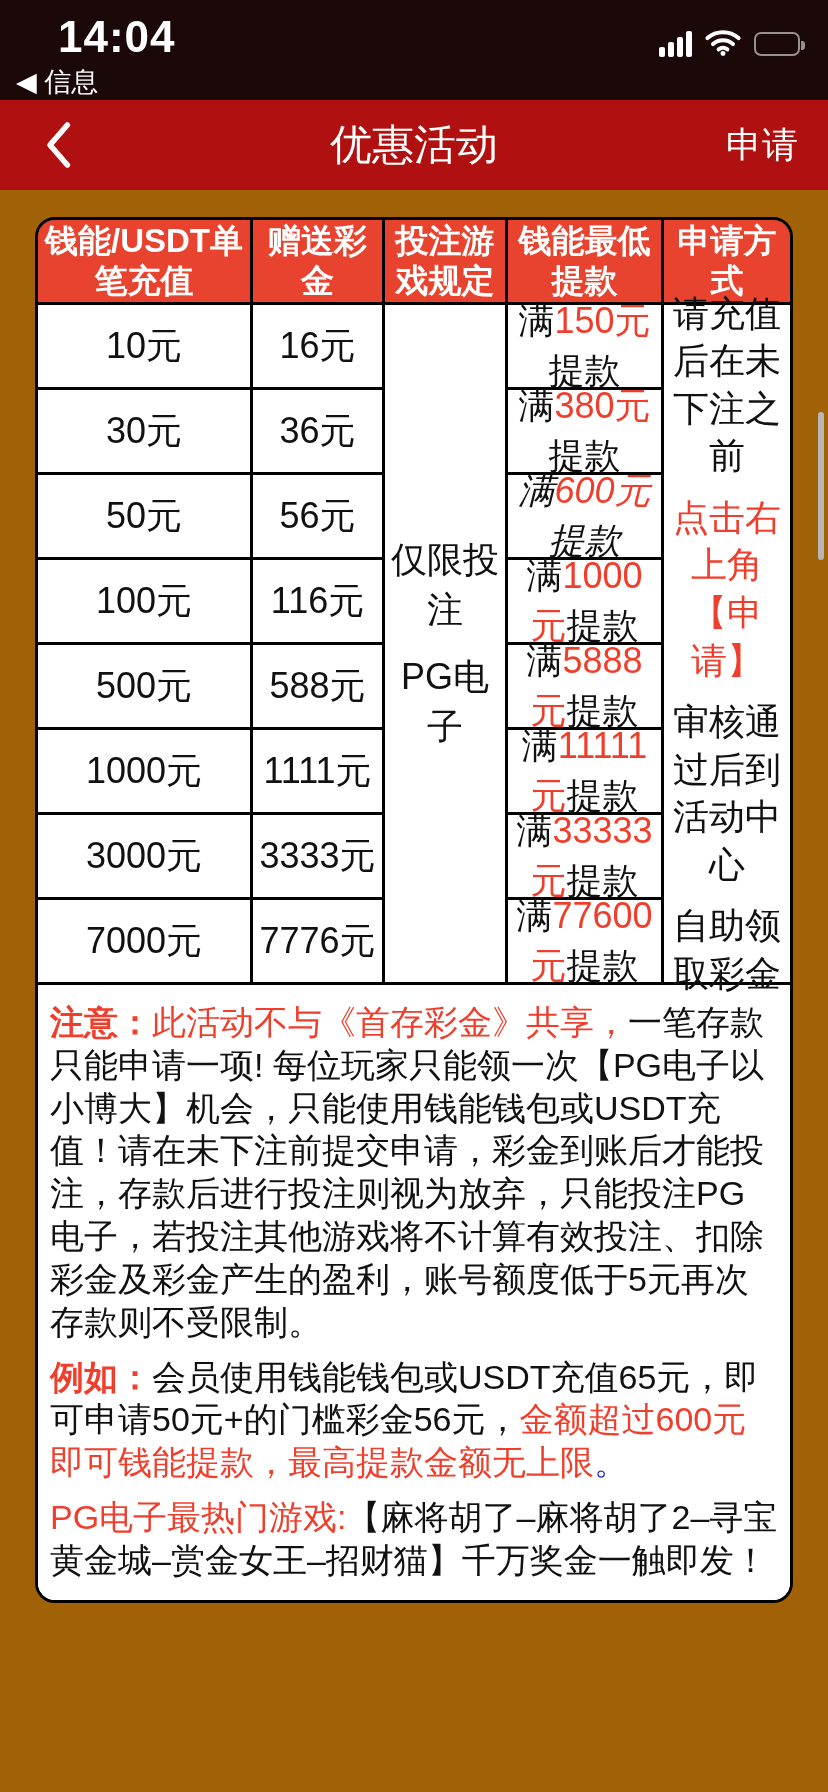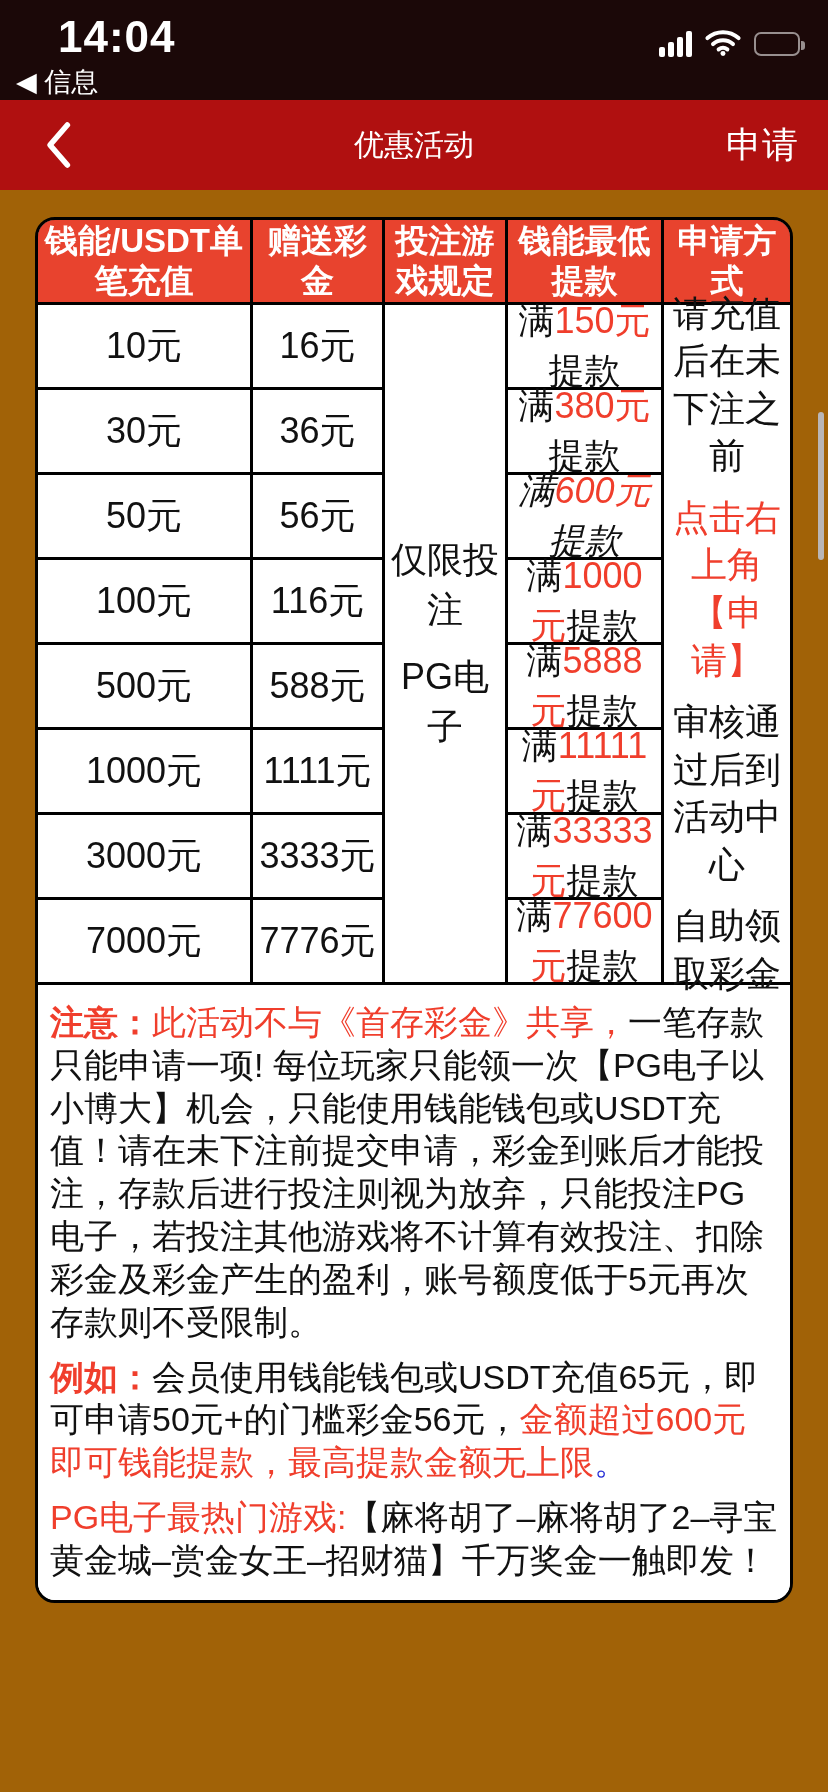--- a/index.html
+++ b/index.html
@@ -21,21 +21,21 @@
   .battery { position:relative; width:46px; height:24px; border:2px solid rgba(255,255,255,.55);
              border-radius:7px; padding:3px; }
   .battery .fill { width:13px; height:100%; background:#fff; border-radius:2px; }
   .battery::after { content:""; position:absolute; right:-7px; top:7px; width:4px; height:9px;
              background:rgba(255,255,255,.55); border-radius:0 3px 3px 0; }
 
   
   .nav-bar { height:90px; background:#b01010; position:relative; }
   .nav-back { position:absolute; left:38px; top:18px; width:40px; height:54px; cursor:pointer; }
   .nav-title { position:absolute; left:0; right:0; top:0; height:90px; line-height:90px;
-               text-align:center; color:#fff; font-size:30px; }
+               text-align:center; color:#fff; font-size:42px; }
   .nav-apply { position:absolute; right:30px; top:0; height:106px; line-height:90px;
                color:#fff; font-size:36px; cursor:pointer; }
 
   
   .content { height:1681px; background:#a16207; position:relative; overflow:hidden; }
   .promo-box { position:absolute; left:35px; top:27px; width:758px; background:#fff;
                border:3px solid #000; border-radius:20px; overflow:hidden; }
   .promo-grid { display:grid; grid-template-columns:212px 129px 120px 153px 126px;
                 grid-template-rows:82px repeat(8,82px); gap:3px; background:#000; }
   .cell { background:#fff; display:flex; flex-direction:column; align-items:center;

